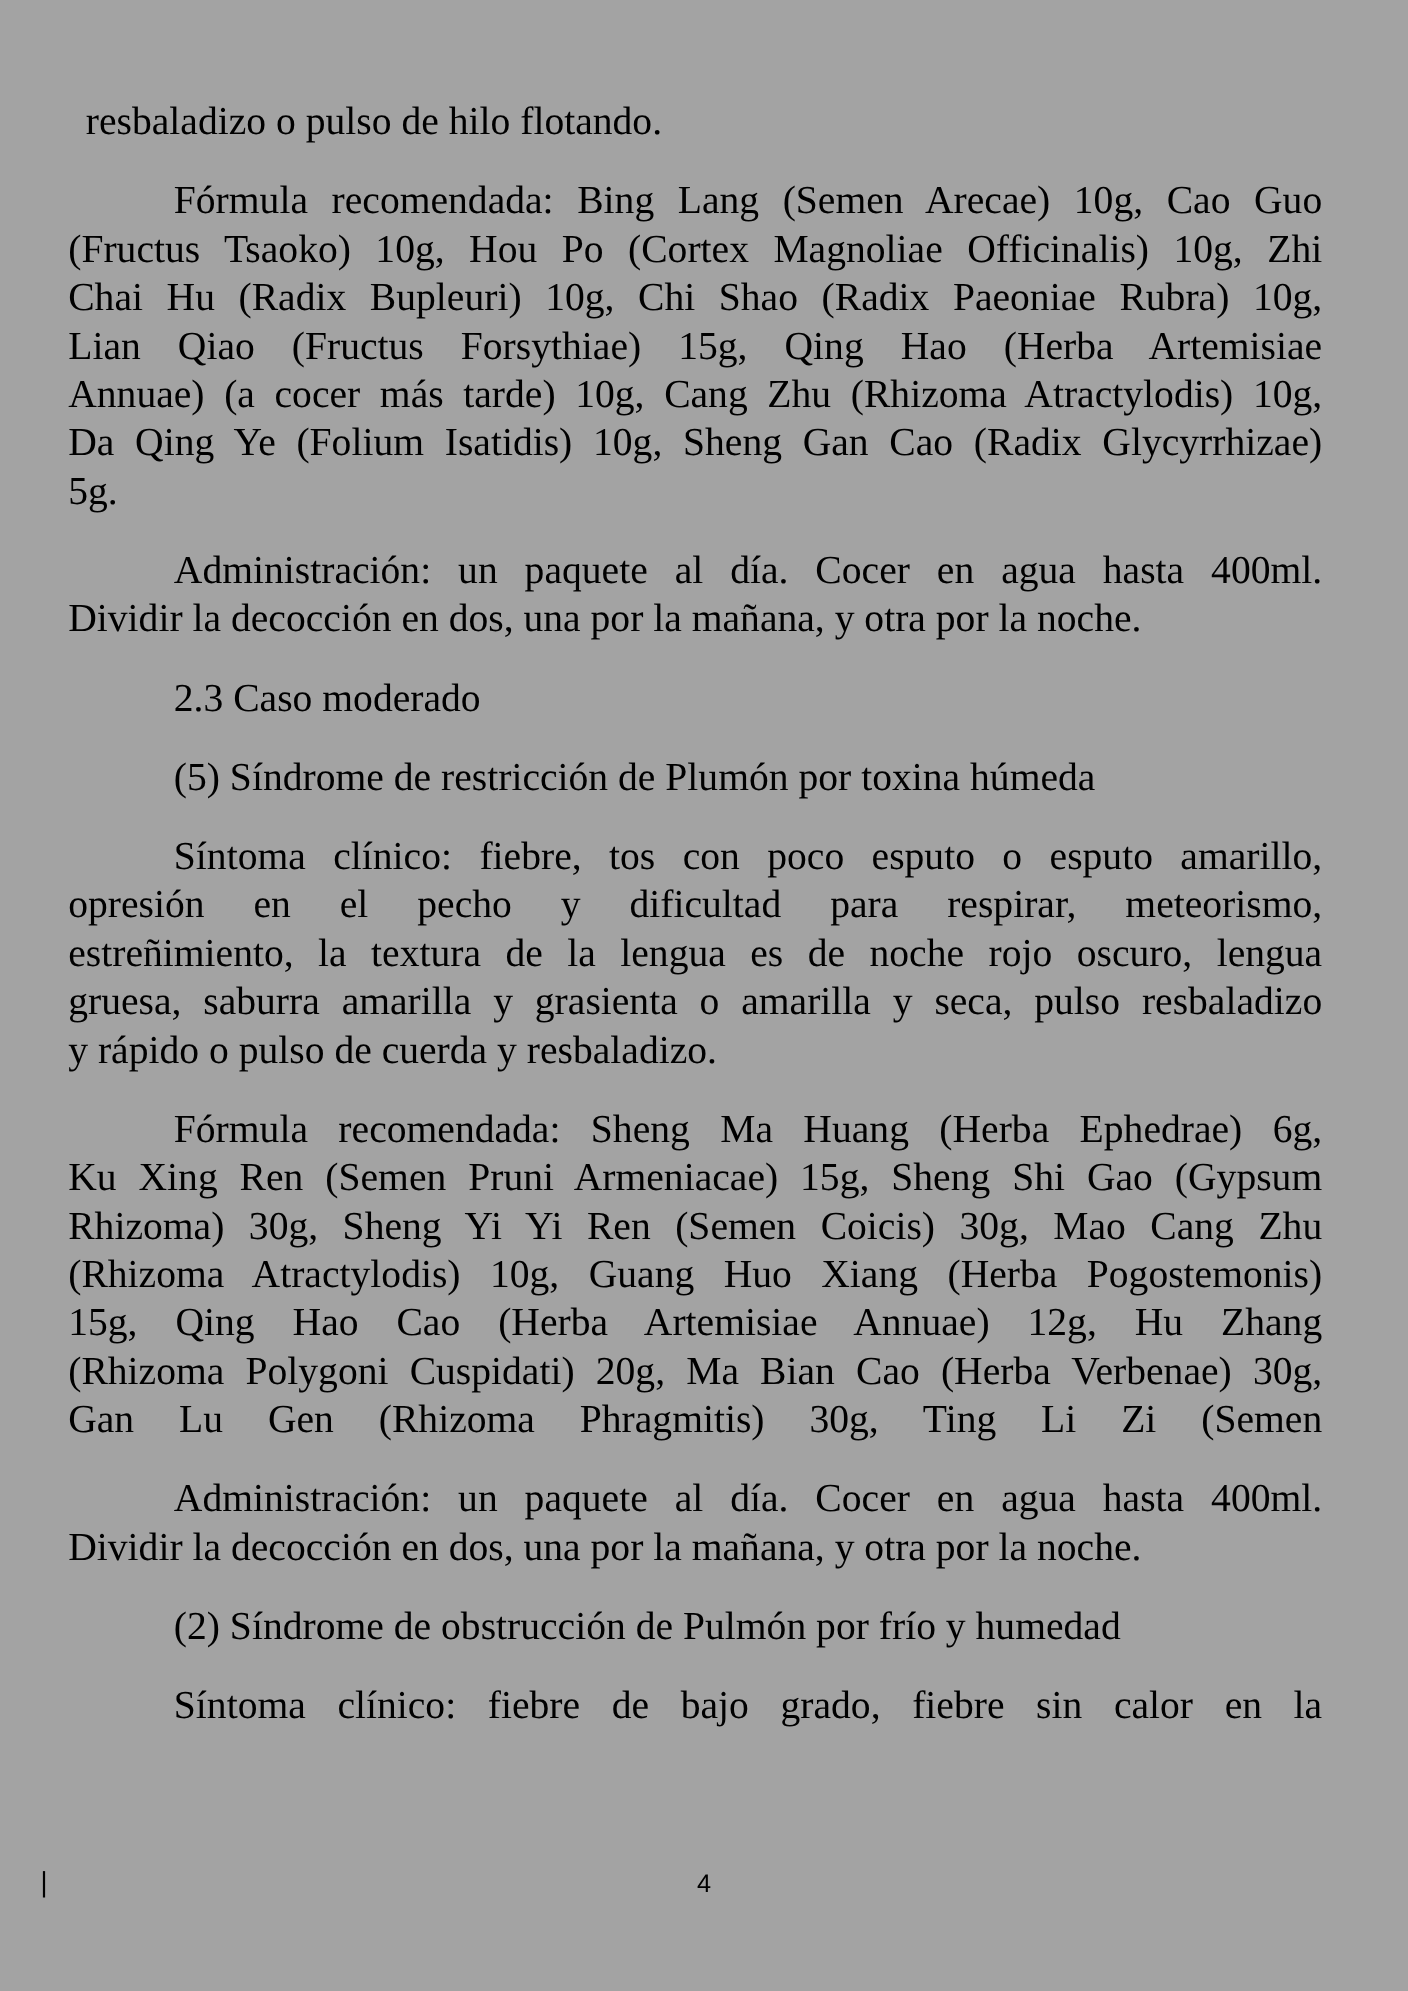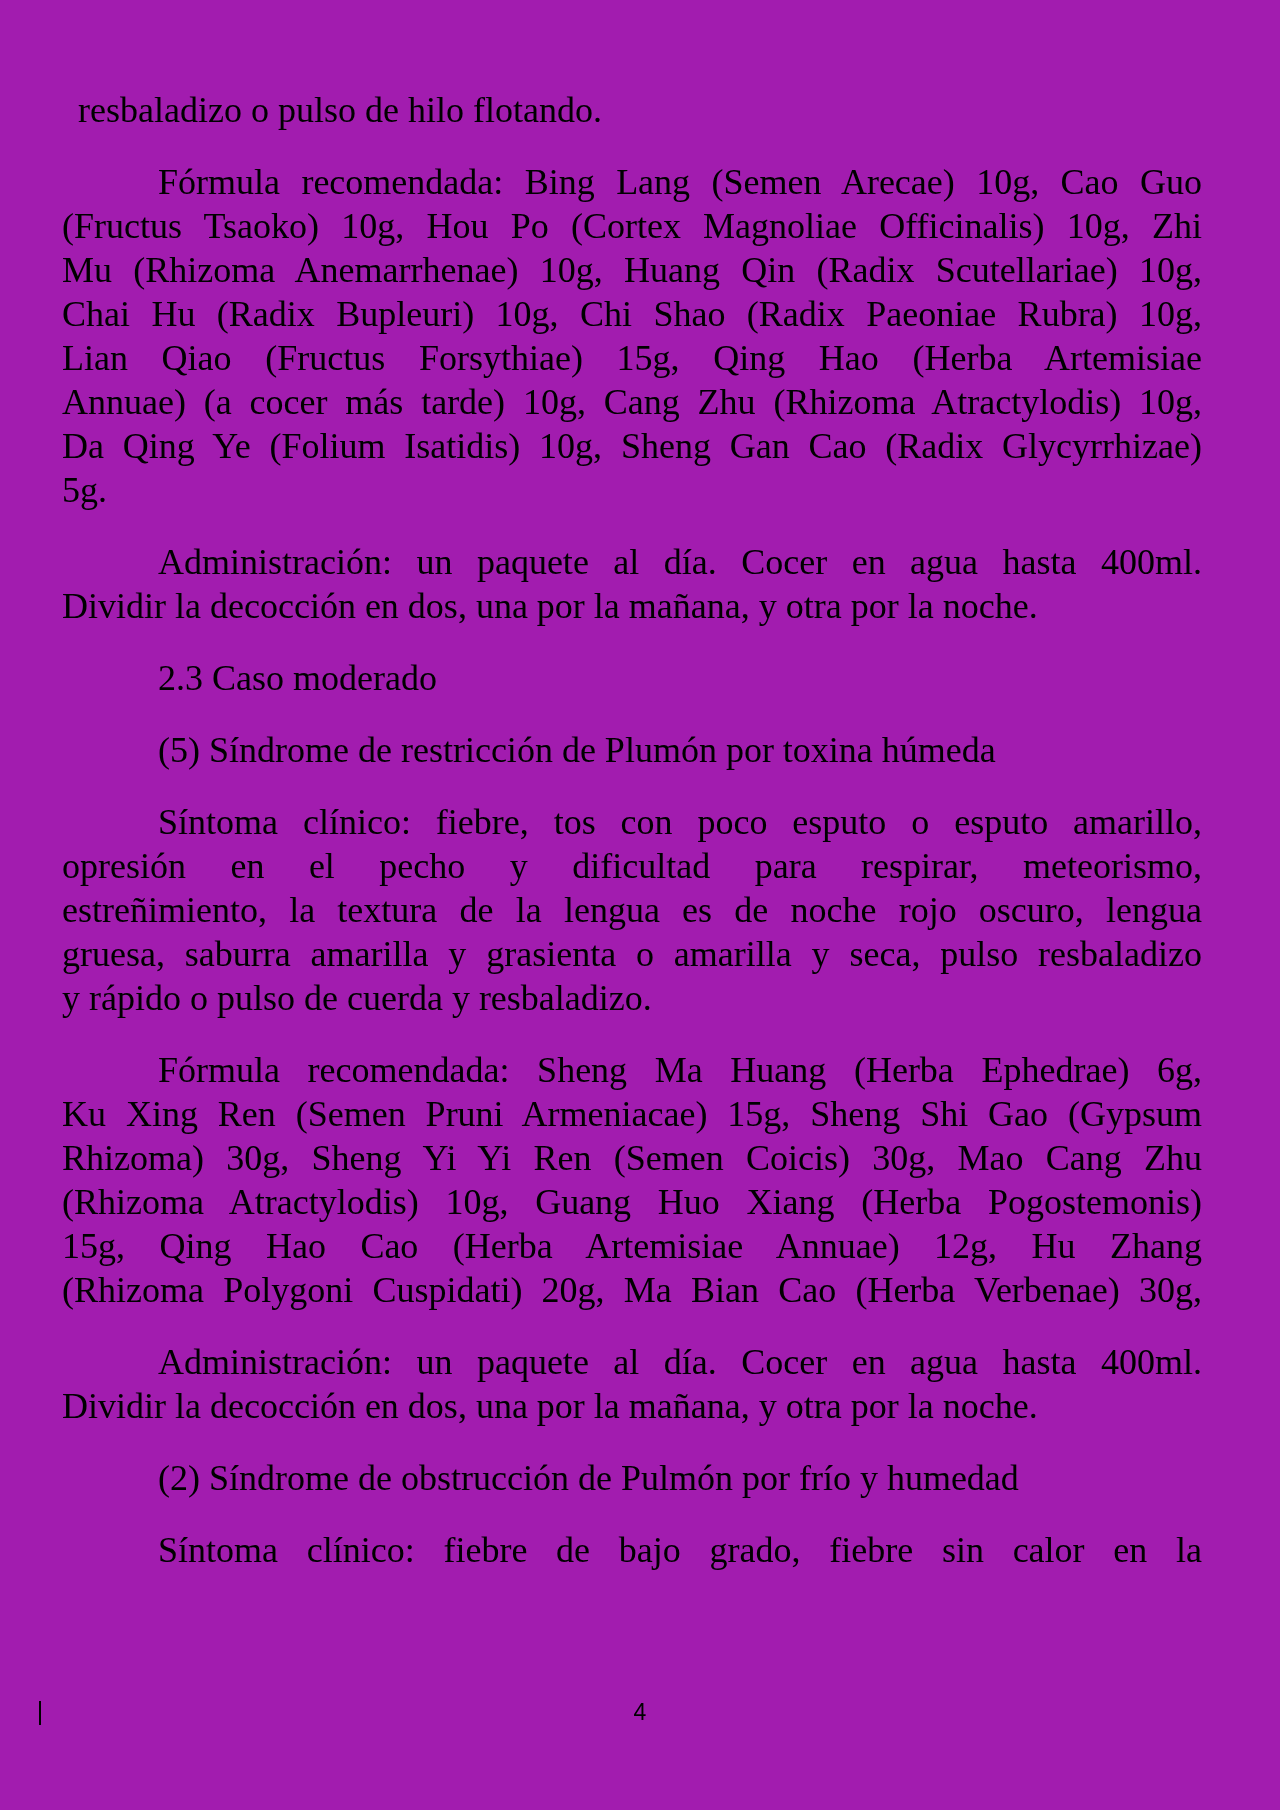--- a/index.html
+++ b/index.html
@@ -1,20 +1,20 @@
 <!DOCTYPE html>
 <html><head>
 <meta charset="utf-8">
 <style>
   html, body { margin: 0; padding: 0; background: #ffffff; }
   .page {
     position: relative;
     width: 1280px;
     height: 1810px;
-    background: #a21caf;
+    background: #a3a3a3;
     color: #000000;
     box-sizing: border-box;
     padding: 88px 78px 0 62px;
     font-family: "Liberation Serif", "DejaVu Serif", serif;
     font-size: 36px;
     line-height: 44px;
     overflow: hidden;
   }
   .para { margin: 0 0 28px 0; }
   .line {
@@ -49,21 +49,20 @@
 <body>
 
 <div class="page">
   <div>
       <div class="para offset">
         <div class="line final">resbaladizo o pulso de hilo flotando.</div>
       </div>
       <div class="para">
         <div class="line indent"><b>Fórmula recomendada:</b> Bing Lang (Semen Arecae) 10g, Cao Guo</div>
         <div class="line">(Fructus Tsaoko) 10g, Hou Po (Cortex Magnoliae Officinalis) 10g, Zhi</div>
-        <div class="line">Mu (Rhizoma Anemarrhenae) 10g, Huang Qin (Radix Scutellariae) 10g,</div>
         <div class="line">Chai Hu (Radix Bupleuri) 10g, Chi Shao (Radix Paeoniae Rubra) 10g,</div>
         <div class="line">Lian Qiao (Fructus Forsythiae) 15g, Qing Hao (Herba Artemisiae</div>
         <div class="line">Annuae) (a cocer más tarde) 10g, Cang Zhu (Rhizoma Atractylodis) 10g,</div>
         <div class="line">Da Qing Ye (Folium Isatidis) 10g, Sheng Gan Cao (Radix Glycyrrhizae)</div>
         <div class="line final">5g.</div>
       </div>
       <div class="para">
         <div class="line indent"><b>Administración:</b> un paquete al día. Cocer en agua hasta 400ml.</div>
         <div class="line final">Dividir la decocción en dos, una por la mañana, y otra por la noche.</div>
       </div>
@@ -80,20 +79,21 @@
         <div class="line">gruesa, saburra amarilla y grasienta o amarilla y seca, pulso resbaladizo</div>
         <div class="line final">y rápido o pulso de cuerda y resbaladizo.</div>
       </div>
       <div class="para">
         <div class="line indent"><b>Fórmula recomendada:</b> Sheng Ma Huang (Herba Ephedrae) 6g,</div>
         <div class="line">Ku Xing Ren (Semen Pruni Armeniacae) 15g, Sheng Shi Gao (Gypsum</div>
         <div class="line">Rhizoma) 30g, Sheng Yi Yi Ren (Semen Coicis) 30g, Mao Cang Zhu</div>
         <div class="line">(Rhizoma Atractylodis) 10g, Guang Huo Xiang (Herba Pogostemonis)</div>
         <div class="line">15g, Qing Hao Cao (Herba Artemisiae Annuae) 12g, Hu Zhang</div>
         <div class="line">(Rhizoma Polygoni Cuspidati) 20g, Ma Bian Cao (Herba Verbenae) 30g,</div>
+        <div class="line">Gan Lu Gen (Rhizoma Phragmitis) 30g, Ting Li Zi (Semen</div>
       </div>
       <div class="para">
         <div class="line indent"><b>Administración:</b> un paquete al día. Cocer en agua hasta 400ml.</div>
         <div class="line final">Dividir la decocción en dos, una por la mañana, y otra por la noche.</div>
       </div>
       <div class="para heading">
         <div class="line final indent"><b>(2) Síndrome de obstrucción de Pulmón por frío y humedad</b></div>
       </div>
       <div class="para">
         <div class="line indent"><b>Síntoma clínico</b>: fiebre de bajo grado, fiebre sin calor en la</div>

